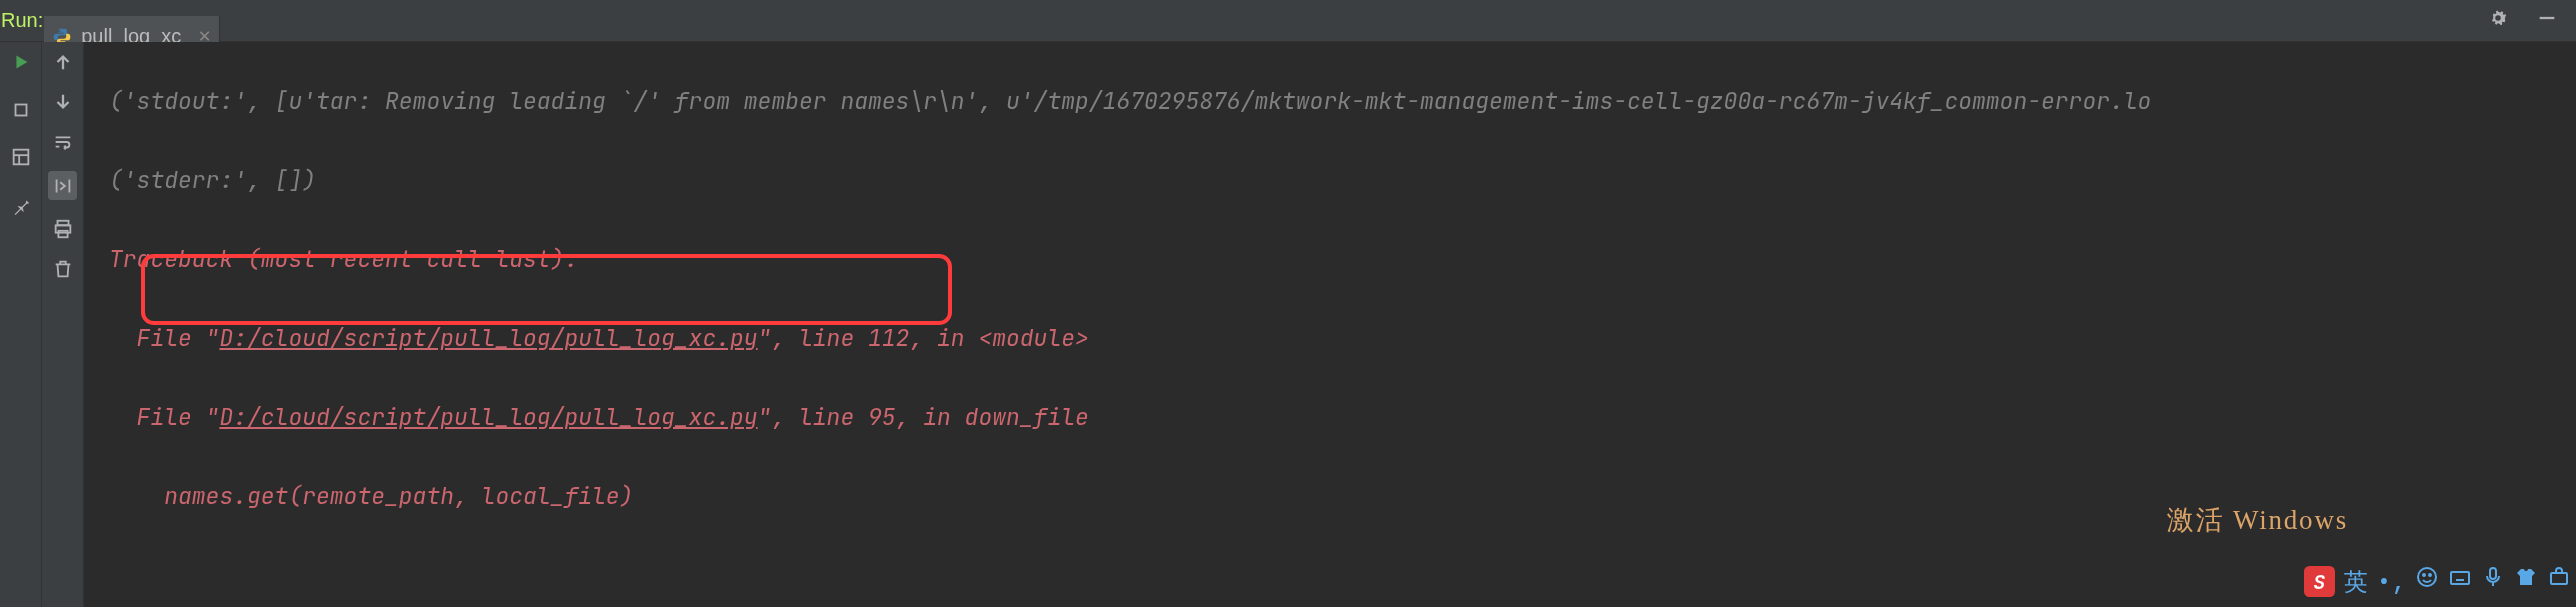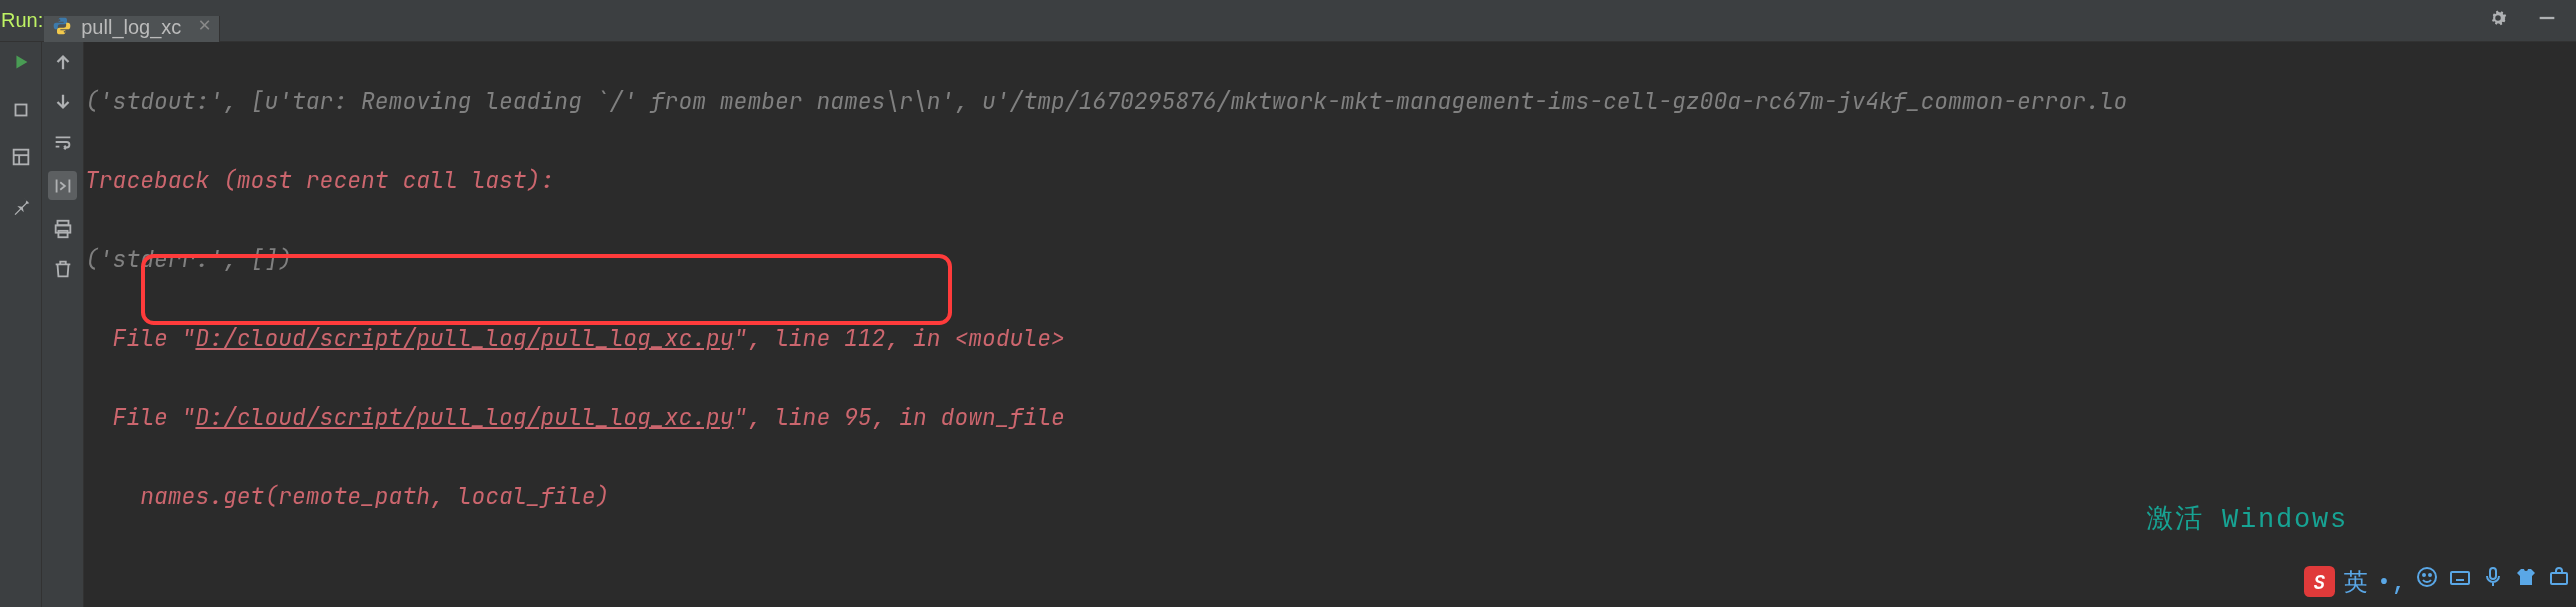--- a/index.html
+++ b/index.html
@@ -19,20 +19,21 @@
       border-bottom: 0.9px solid #323232;
       display: flex;
       align-items: center;
       font-family: "Segoe UI", Arial, sans-serif;
       font-size: 20px;
       color: #bbbbbb;
     }
     .run-label { padding: 0 1px; color: #bef264; }
     .tab {
       display: flex;
+      align-items: center;
       gap: 9px;
       padding: 0 8px;
       height: 100%;
       background: #4e5254;
       border-right: 0.9px solid #323232;
       margin-top: 32px;
     }
     .tab .py-icon { width: 20px; height: 20px; }
     .tab .close-x { color: #888; margin-left: 7.3px; font-size: 16.4px; }
     .topbar-right { margin-left: auto; display: flex; gap: 27px; padding-right: 18px; color: #888; }
@@ -61,21 +62,21 @@
       gap: 18px;
     }
     .gutter1 .play { color: #499c54; }
     .gutter1 .ibtn, .gutter2 .ibtn { color: #afb1b3; cursor: pointer; display:flex; }
     .ibtn svg { width: 22px; height: 22px; }
     .gutter2 .active-btn { background: #5c5f61; border-radius: 3.7px; padding: 3.7px; }
 
     .console {
       flex: 1;
       background: #2b2b2b;
-      padding: 0 1px;
+      padding: 0 25px;
       line-height: 1.72;
       white-space: pre;
       font-style: italic;
       position: relative;
     }
     .line { display: block; }
     .gray { color: #808080; }
     .red { color: #cc666e; }
     .underline { text-decoration: underline; }
 
@@ -87,22 +88,22 @@
       top: 212px;
       width: 811px;
       height: 71px;
       pointer-events: none;
     }
 
     .watermark {
       position: absolute;
       right: 228px;
       bottom: 7.3px;
-      color: #14b8a6;
-      font-family: Liberation Mono, monospace;
+      color: #fdba74;
+      font-family: Liberation Serif, serif;
       font-size: 24px;
       font-style: normal;
       text-align: left;
       line-height: 1.3;
       opacity: 0.85;
     }
     .watermark .big { font-size: 27px; letter-spacing: 1.8px; }
 
     .ime-bar {
       position: absolute;
@@ -206,22 +207,22 @@
     </span>
     <span class="ibtn">
       <svg viewBox="0 0 24 24" fill="none" stroke="#afb1b3" stroke-width="2">
           <path d="M4 7h16M9 7V4h6v3M6 7l1 13h10l1-13"></path>
         </svg>
     </span>
   </div>
 
   <div class="console">
 <span class="line gray">('stdout:', [u'tar: Removing leading `/' from member names\r\n', u'/tmp/1670295876/mktwork-mkt-management-ims-cell-gz00a-rc67m-jv4kf_common-error.lo</span>
+<span class="line gray">('stderr:', [])</span>
 <span class="line red">Traceback (most recent call last):</span>
-<span class="line gray">('stderr:', [])</span>
 <span class="line red"><span>  File "</span><span class="underline">D:/cloud/script/pull_log/pull_log_xc.py</span><span>", line 112, in &lt;module&gt;</span></span>
 <span class="line red"><span>  File "</span><span class="underline">D:/cloud/script/pull_log/pull_log_xc.py</span><span>", line 95, in down_file</span></span>
 <span class="line red">    names.get(remote_path, local_file)</span>
 
 
 
 
 <span class="line"></span>
 
 

